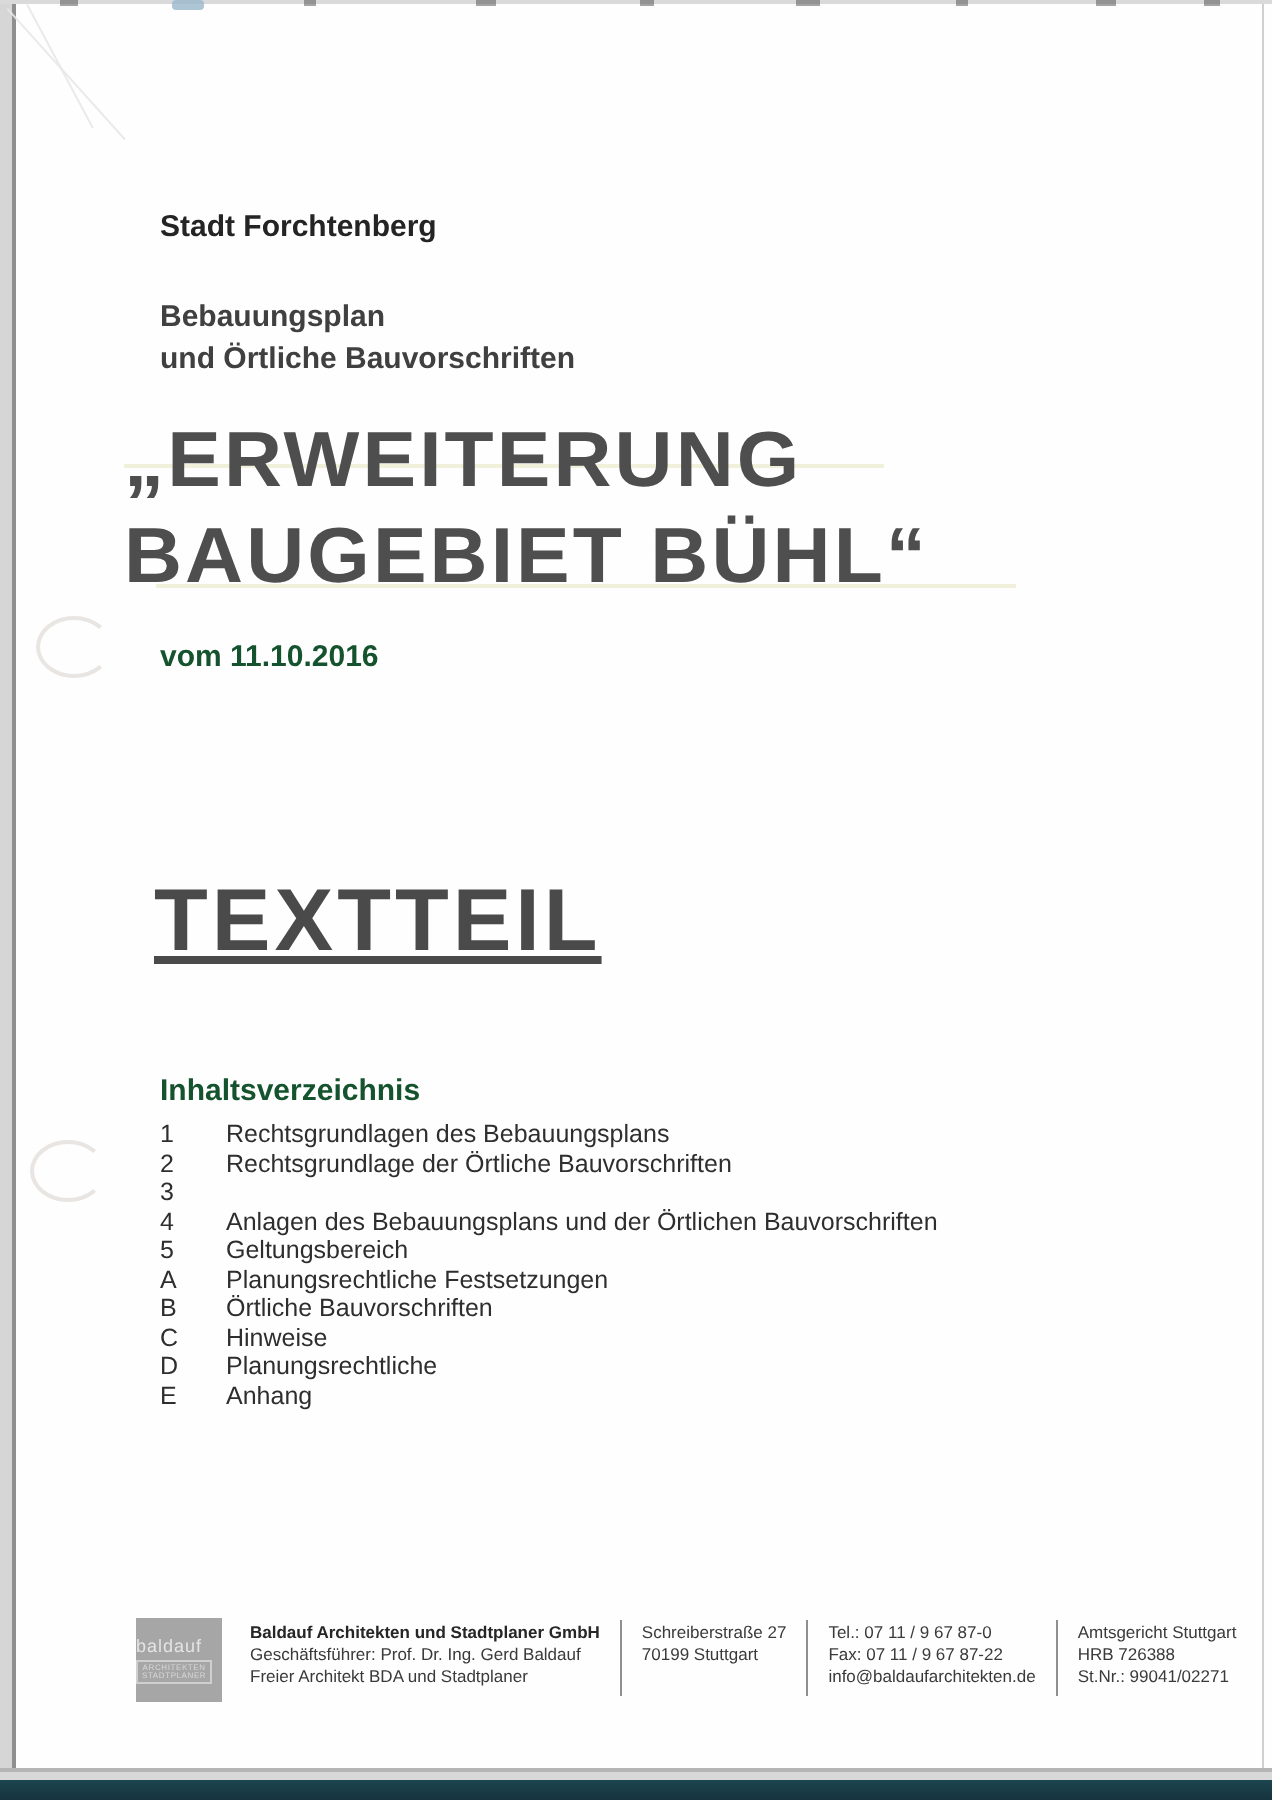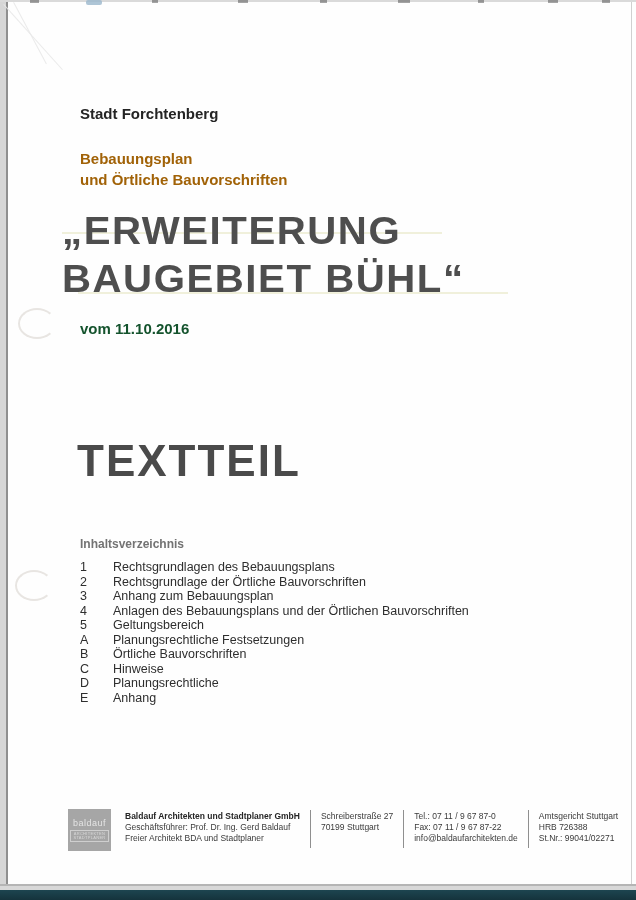--- a/index.html
+++ b/index.html
@@ -21,36 +21,36 @@
   .edge-bottom-dark{position:absolute;left:0;top:890px;width:636px;height:10px;
     background:linear-gradient(#1d4550,#15333c);}
   .scan-mark{position:absolute;top:0;height:3px;background:#5a5a5a;opacity:.55;}
   .scan-mark.blue{background:#9ab6cc;opacity:.8;height:5px;border-radius:2px;}
   .crease{position:absolute;background:#e8e8e8;height:1px;transform-origin:left top;opacity:.9;}
   .punch-hole{position:absolute;width:34px;height:27px;border-radius:50%;
     border:2px solid #e6e3df;border-right-color:transparent;opacity:.9;}
   .title-scanline{position:absolute;height:2px;background:#d8d89a;opacity:.35;}
   
   .municipality{position:absolute;left:80px;top:105px;font-size:15px;font-weight:bold;color:#242424;}
-  .subtitle{position:absolute;left:80px;top:148px;font-size:15px;font-weight:bold;line-height:21px;color:#a16207;}
+  .subtitle{position:absolute;left:80px;top:148px;font-size:15px;font-weight:bold;line-height:21px;color:#404040;}
   .main-title{position:absolute;left:62px;top:207px;margin:0;
     font-size:39px;font-weight:bold;line-height:48px;letter-spacing:1.5px;
     color:#4e4e4e;transform:scaleX(1.03);transform-origin:left top;white-space:nowrap;}
   .date-line{position:absolute;left:80px;top:320px;font-size:15px;font-weight:bold;color:#14532d;}
   .doc-part{position:absolute;left:77px;top:436px;margin:0;
     font-size:44px;font-weight:bold;letter-spacing:2px;color:#4a4a4a;
-    transform:scaleX(1.0);transform-origin:left top;}
-  .toc-heading{position:absolute;left:80px;top:537px;font-size:12px;font-weight:bold;color:#737373;}
+    transform:scaleX(1.0);transform-origin:left top;text-decoration:underline;}
+  .toc-heading{position:absolute;left:80px;top:537px;font-size:15px;font-weight:bold;color:#14532d;}
   .toc-list{position:absolute;left:80px;top:560px;font-size:12.5px;line-height:14.5px;color:#2e2e2e;}
   .toc-row{display:flex;}
   .toc-key{width:33px;flex:0 0 33px;}
   
   .footer{position:absolute;left:68px;top:806px;width:505px;display:flex;align-items:flex-start;}
   .logo-box{width:43px;height:42px;background:#a6a6a6;flex:0 0 43px;
-    display:flex;flex-direction:column;align-items:center;justify-content:center;margin-top:3px;}
+    display:flex;flex-direction:column;align-items:flex-start;justify-content:center;margin-top:3px;}
   .logo-word{font-size:9px;color:#e4e4e4;letter-spacing:.5px;line-height:10px;}
   .logo-sub{margin-top:2px;border:1px solid #cfcfcf;padding:1px 2px;
     font-size:4px;line-height:4px;color:#d8d8d8;text-align:center;letter-spacing:.3px;}
   .fcol{font-size:8.5px;line-height:11px;color:#3a3a3a;white-space:nowrap;padding-top:5px;}
   .fcol .bold{font-weight:bold;color:#262626;}
   .vline{width:1px;background:#8f8f8f;height:38px;margin-top:4px;flex:0 0 1px;}
   .gap-a{width:14px;flex:0 0 14px;}
   .gap-b{width:10px;flex:0 0 10px;}
 </style>
 </head>
@@ -103,21 +103,20 @@
     <div class="toc-row">
       <span class="toc-key">1</span>
       <span>Rechtsgrundlagen des Bebauungsplans</span>
     </div>
     <div class="toc-row">
       <span class="toc-key">2</span>
       <span>Rechtsgrundlage der Örtliche Bauvorschriften</span>
     </div>
     <div class="toc-row">
       <span class="toc-key">3</span>
-      <span>Anhang zum Bebauungsplan</span>
     </div>
     <div class="toc-row">
       <span class="toc-key">4</span>
       <span>Anlagen des Bebauungsplans und der Örtlichen Bauvorschriften</span>
     </div>
     <div class="toc-row">
       <span class="toc-key">5</span>
       <span>Geltungsbereich</span>
     </div>
     <div class="toc-row">

